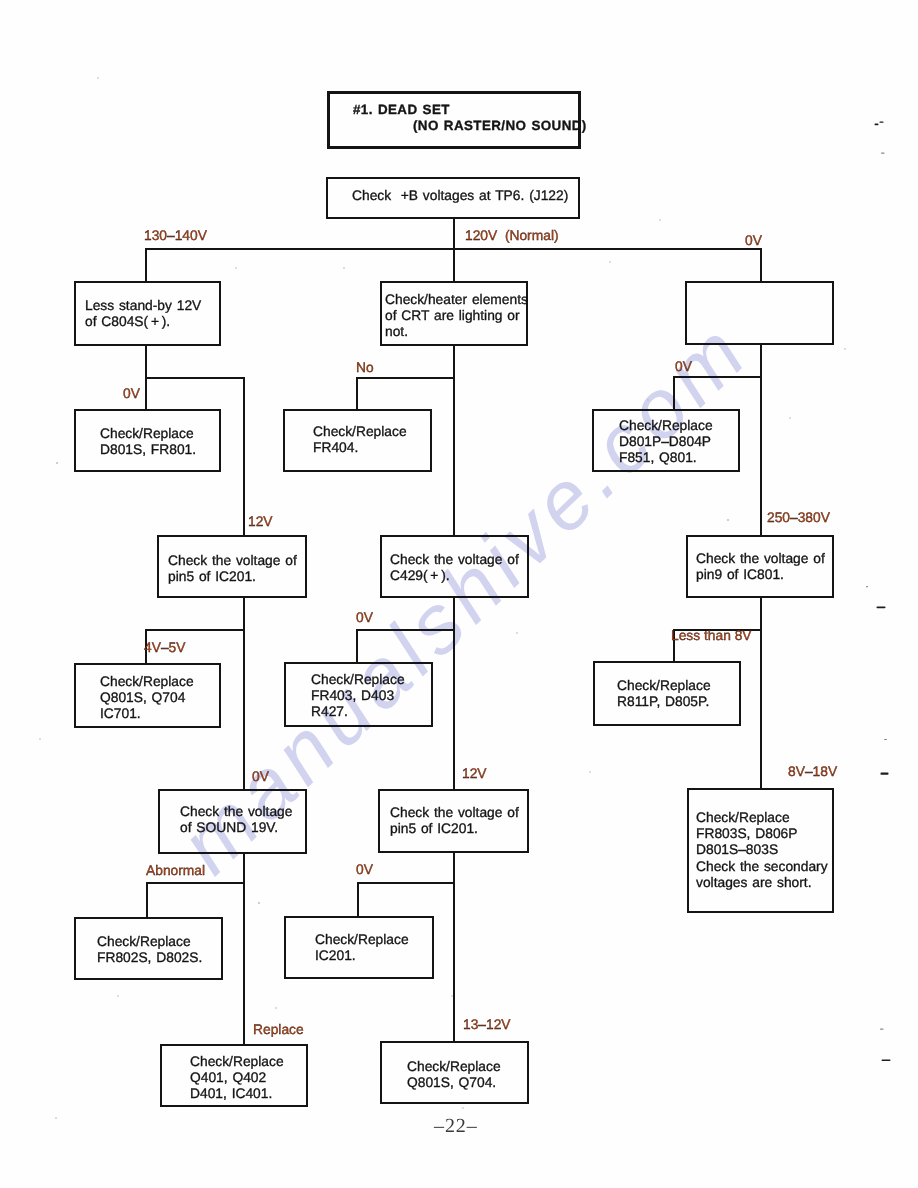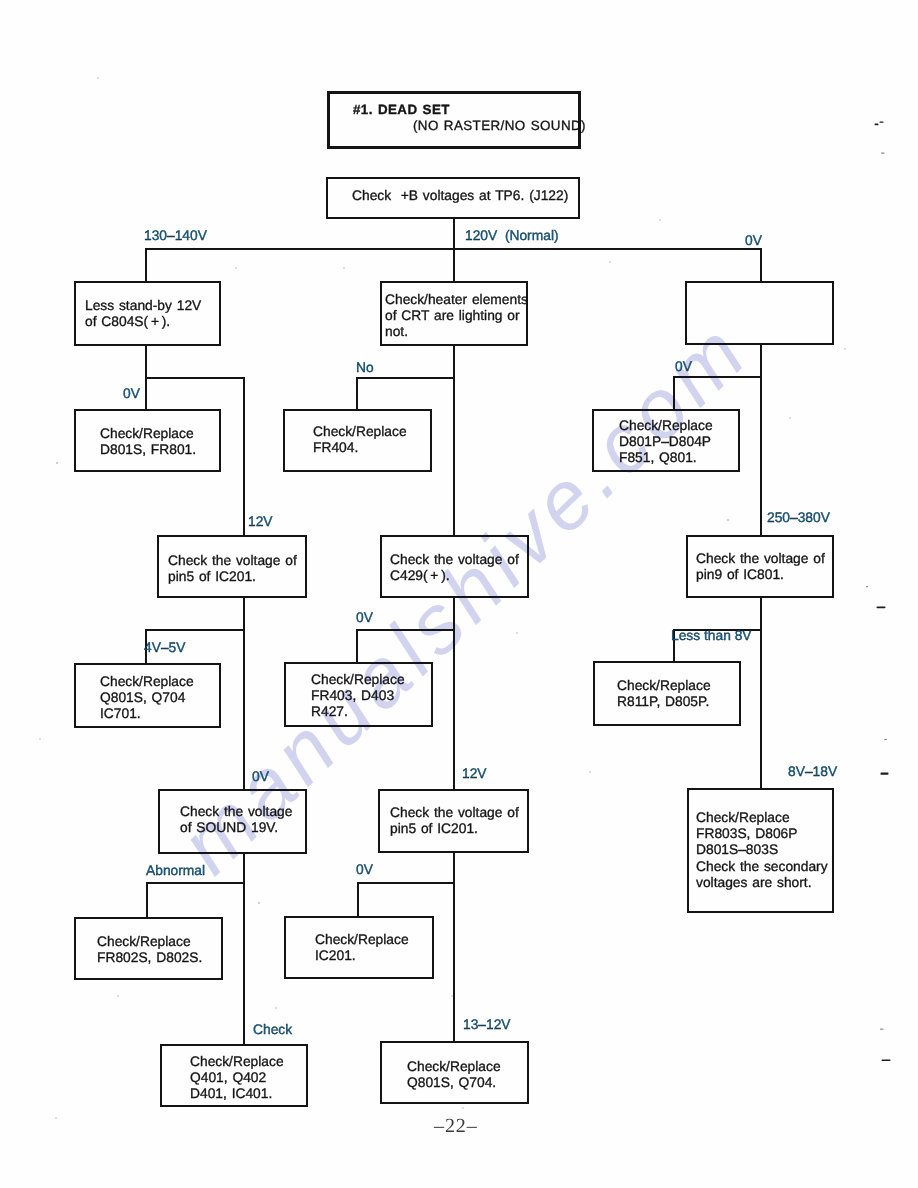--- a/index.html
+++ b/index.html
@@ -3,38 +3,38 @@
 <meta charset="utf-8">
 <title>#1. DEAD SET troubleshooting flowchart</title>
 <style>
   html,body{margin:0;padding:0;background:#ffffff;}
   body{width:918px;height:1188px;position:relative;overflow:hidden;
        font-family:"Liberation Sans", sans-serif;color:#121212;
        -webkit-font-smoothing:antialiased;text-rendering:geometricPrecision;}
   #page{position:absolute;left:0;top:0;width:918px;height:1188px;background:#fefefe;}
   .box{position:absolute;box-sizing:border-box;border:2px solid #141414;background:transparent;}
   .btxt{position:absolute;white-space:pre;font-size:13.8px;line-height:16.2px;word-spacing:1px;color:#141414;-webkit-text-stroke:0.32px #141414;transform:translateZ(0);}
-  .lbl{position:absolute;white-space:pre;font-size:13.8px;color:#0369a1;-webkit-text-stroke:0.32px #141414;transform:translateZ(0);}
+  .lbl{position:absolute;white-space:pre;font-size:13.8px;color:#c2410c;-webkit-text-stroke:0.32px #141414;transform:translateZ(0);}
   .ln{position:absolute;background:#141414;}
   #wm{position:absolute;left:0;top:0;width:918px;height:1188px;pointer-events:none;}
   #specks{position:absolute;left:0;top:0;width:918px;height:1188px;pointer-events:none;}
   #pgnum{position:absolute;font-family:"Liberation Serif",serif;font-size:20px;letter-spacing:0.9px;color:#3a3a3a;white-space:pre;transform:translateZ(0);}
 </style>
 </head>
 <body>
 
 <div id="page">
 
   <svg id="wm" viewBox="0 0 918 1188">
     <text id="wm-text" x="0" y="0" fill="#d2d3ef" font-family="Liberation Sans, sans-serif" font-size="83" letter-spacing="7" font-style="italic" transform="translate(214,878) rotate(-44)">manualshive.com</text>
   </svg>
 
   <div class="box" style="left:327px;top:91px;width:254px;height:58px;border-width:3px;"></div>
   <div class="btxt" style="left:353px;top:102px;font-weight:bold;font-size:13.4px;letter-spacing:.4px;transform:translateZ(0);">#1. DEAD SET</div>
-  <div class="btxt" style="left:381px;top:118px;font-weight:normal;font-size:13.4px;letter-spacing:.4px;transform:translateZ(0);padding-left:32px;">(NO RASTER/NO SOUND)</div>
+  <div class="btxt" style="left:381px;top:118px;font-weight:bold;font-size:13.4px;letter-spacing:.4px;transform:translateZ(0);padding-left:32px;">(NO RASTER/NO SOUND)</div>
 
   <div class="box" style="left:326px;top:177px;width:254px;height:42px;"></div>
   <div class="btxt" style="left:352px;top:188px;">Check  +B voltages at TP6. (J122)</div>
 
   <div class="box" style="left:74px;top:281px;width:147px;height:65px;"></div>
   <div class="btxt" style="left:85px;top:298px;">Less stand-by 12V
 of C804S( + ).</div>
 
   <div class="box" style="left:74px;top:409px;width:147px;height:63px;"></div>
   <div class="btxt" style="left:100px;top:426px;">Check/Replace
@@ -157,21 +157,21 @@
 
   <div class="lbl" style="left:144px;top:228px;">130–140V</div>
   <div class="lbl" style="left:465px;top:228px;">120V  (Normal)</div>
   <div class="lbl" style="left:745px;top:233px;">0V</div>
 
   <div class="lbl" style="left:123px;top:386px;">0V</div>
   <div class="lbl" style="left:248px;top:514px;">12V</div>
   <div class="lbl" style="left:144px;top:640px;">4V–5V</div>
   <div class="lbl" style="left:252px;top:769px;">0V</div>
   <div class="lbl" style="left:146px;top:863px;">Abnormal</div>
-  <div class="lbl" style="left:253px;top:1022px;">Check</div>
+  <div class="lbl" style="left:253px;top:1022px;">Replace</div>
 
   <div class="lbl" style="left:356px;top:360px;">No</div>
   <div class="lbl" style="left:356px;top:610px;">0V</div>
   <div class="lbl" style="left:462px;top:766px;">12V</div>
   <div class="lbl" style="left:356px;top:862px;">0V</div>
   <div class="lbl" style="left:463px;top:1017px;">13–12V</div>
 
   <div class="lbl" style="left:675px;top:359px;">0V</div>
   <div class="lbl" style="left:767px;top:510px;">250–380V</div>
   <div class="lbl" style="left:671px;top:608px;margin-top:20px;">Less than 8V</div>

